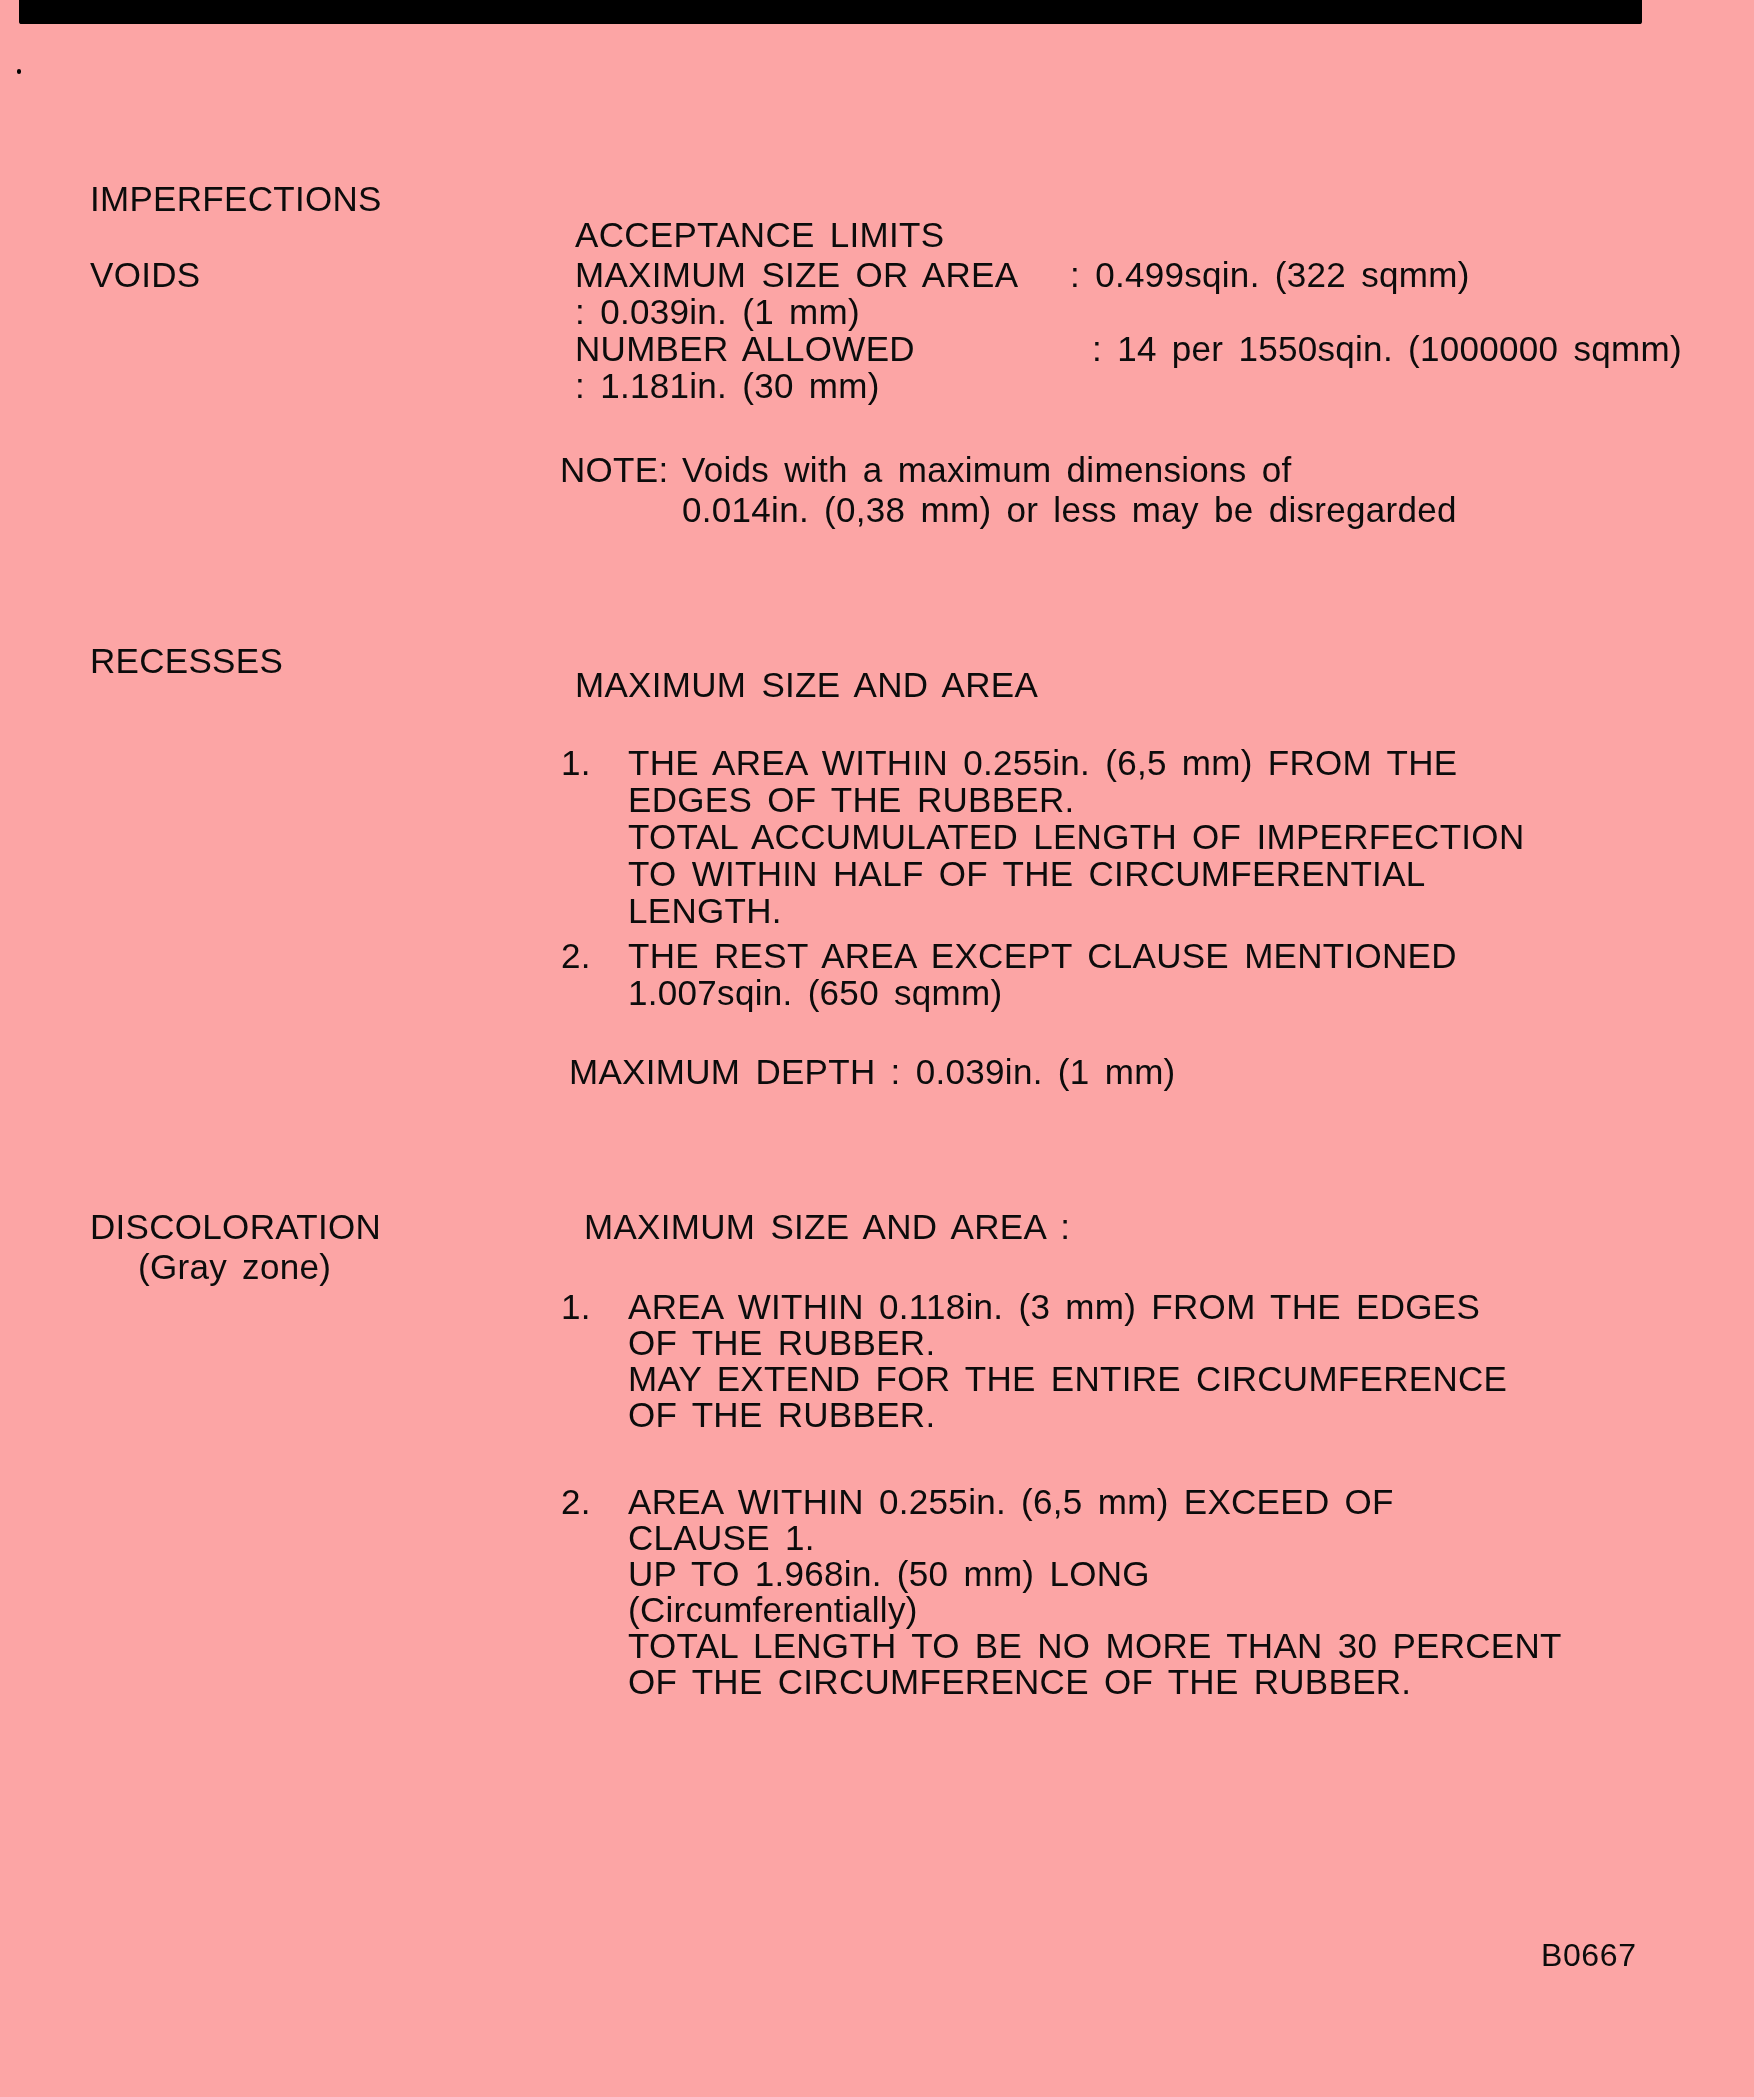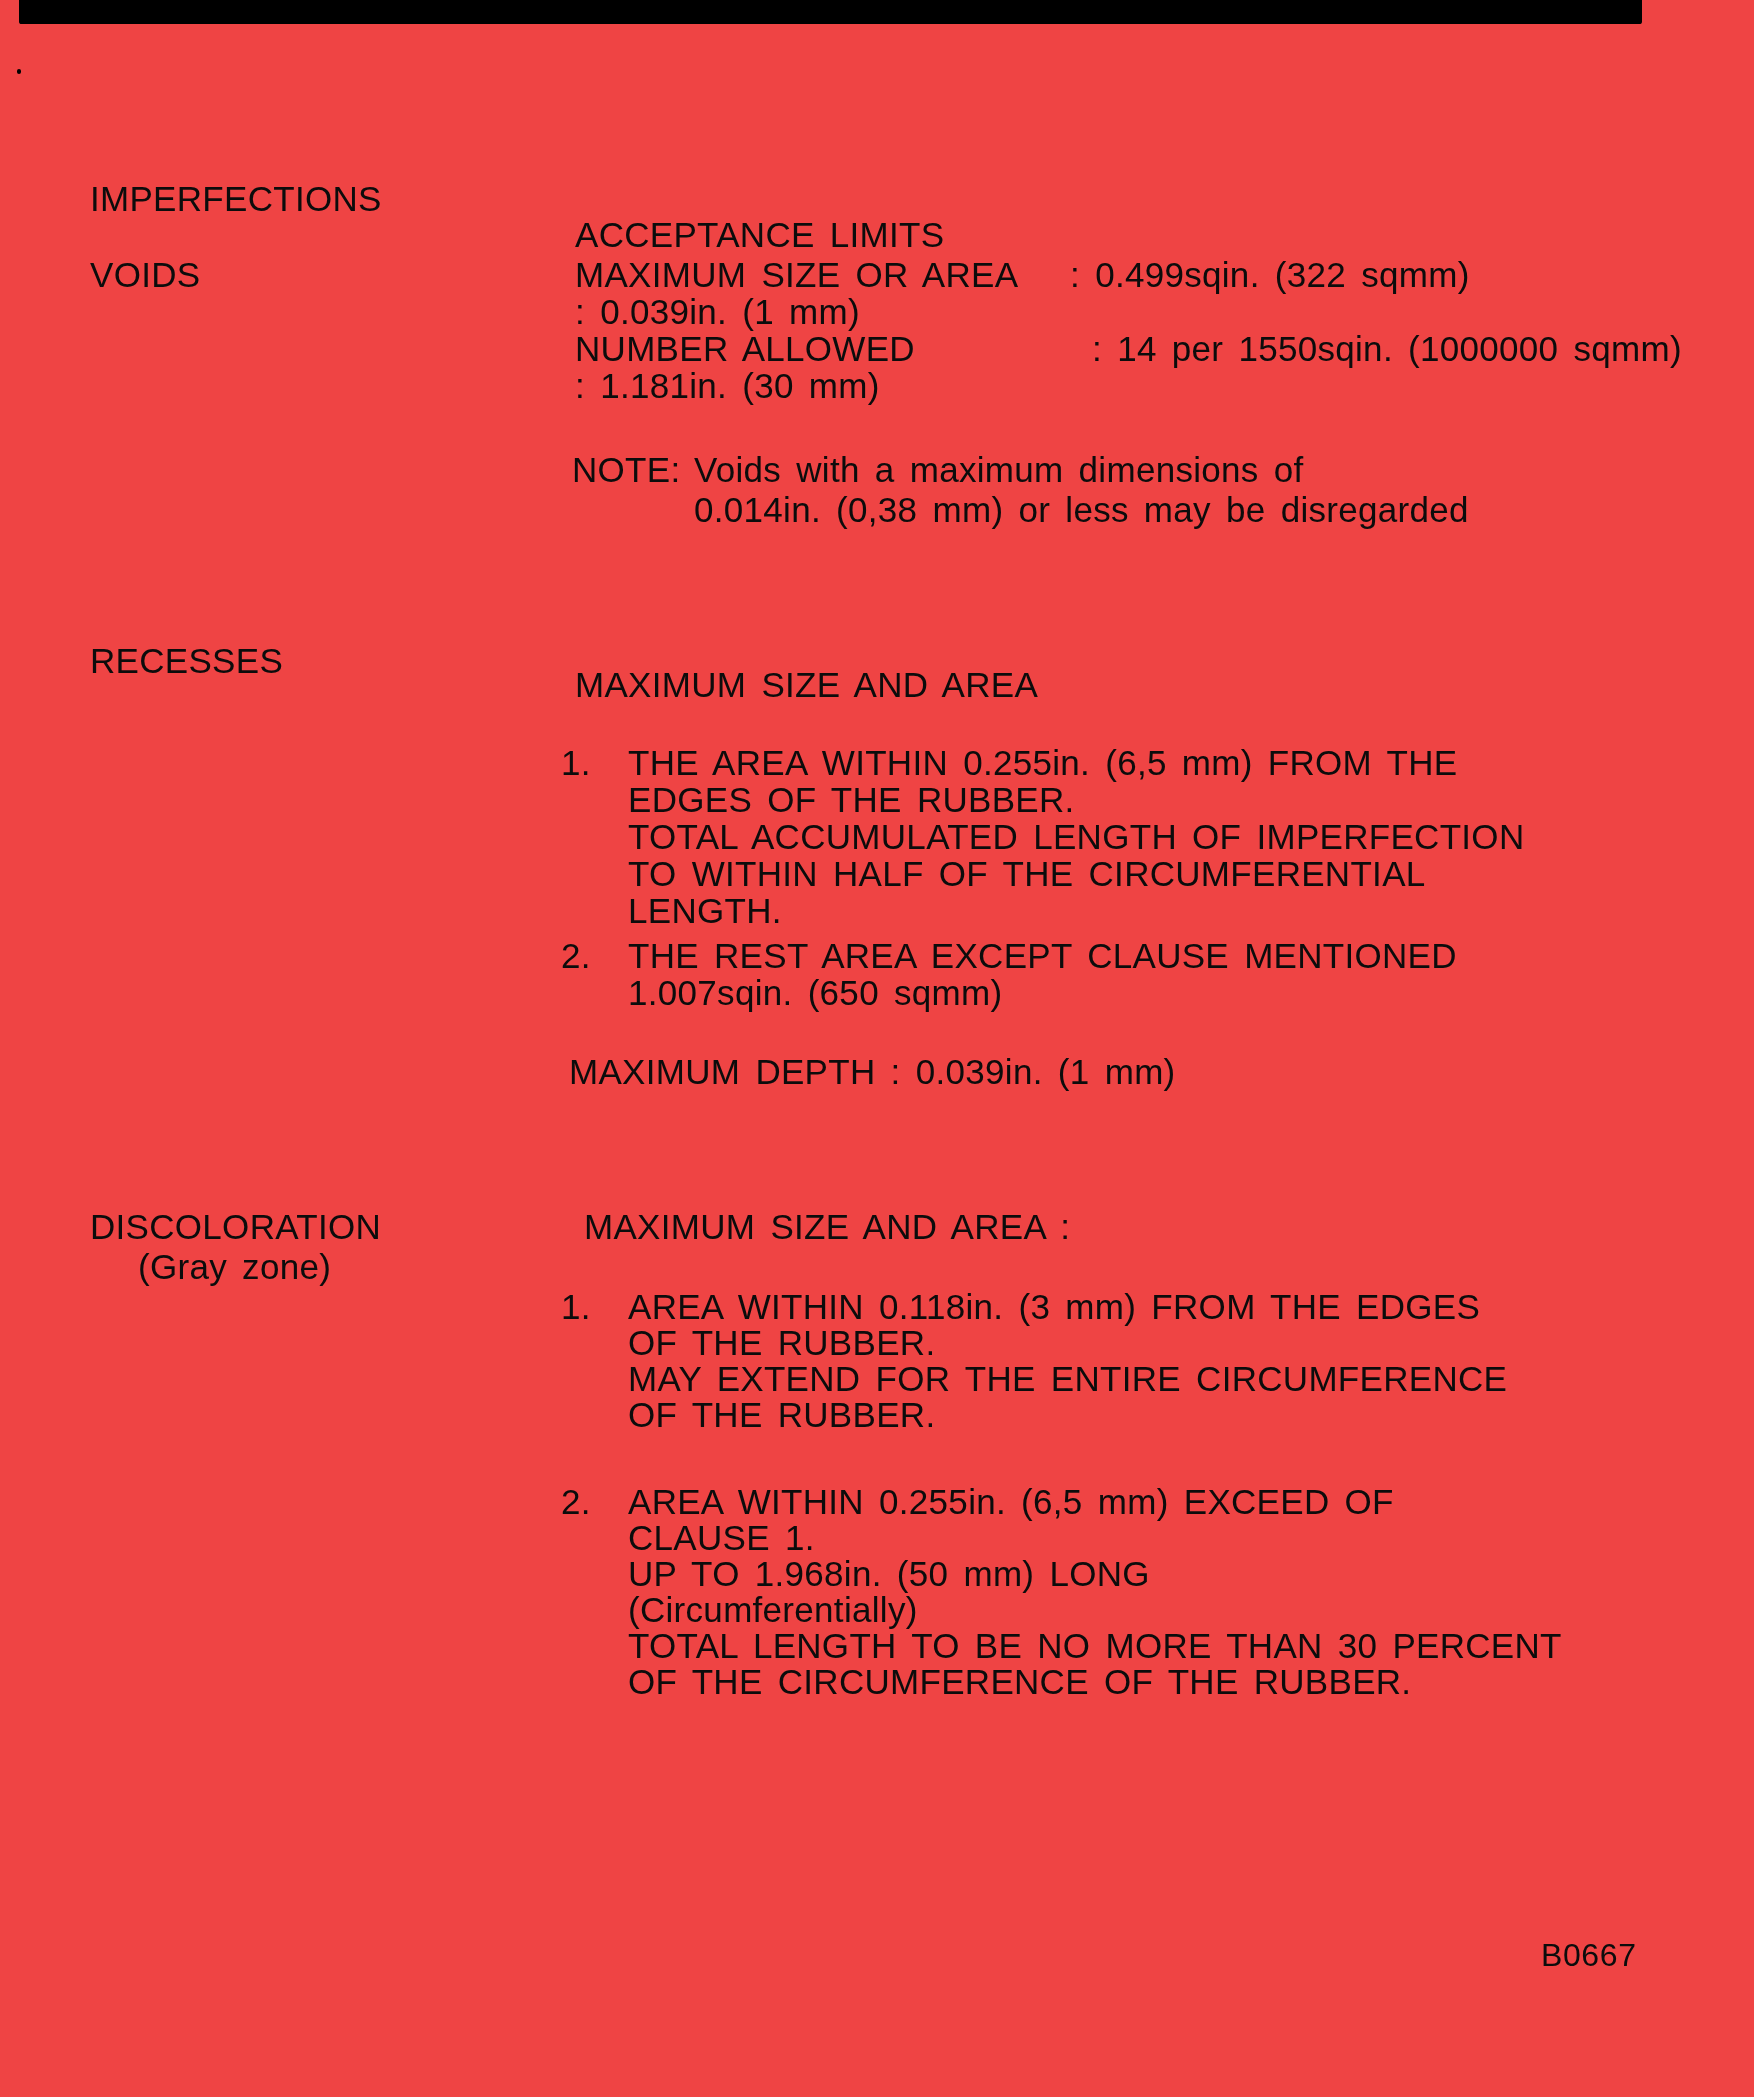--- a/index.html
+++ b/index.html
@@ -4,21 +4,21 @@
 <style>
   html, body {
     margin: 0;
     padding: 0;
     background: #ffffff;
   }
   .doc {
     position: relative;
     width: 1755px;
     height: 2097px;
-    background: #ef4444;
+    background: #fca5a5;
     overflow: hidden;
     font-family: "Liberation Sans", sans-serif;
     color: #0c0c0c;
   }
   .txt {
     font-size: 35px;
     line-height: 37px;
     letter-spacing: 0.3px;
     word-spacing: 5.1px;
     white-space: nowrap;
@@ -84,21 +84,21 @@
     </div>
     <div class="kv-row">
       <span class="kv-label w2">NUMBER ALLOWED</span>
       <span class="kv-value">: 14 per 1550sqin. (1000000 sqmm)</span>
     </div>
     <div class="kv-row">
       <span class="kv-value">: 1.181in. (30 mm)</span>
     </div>
   </div>
 
-  <div class="abs txt note" style="left:572px; top:450px; line-height:40px;justify-content:space-between;">
+  <div class="abs txt note" style="left:560px; top:450px; line-height:40px;justify-content:space-between;">
     <span class="note-label">NOTE:</span>
     <span class="note-body">
       <div>Voids with a maximum dimensions of</div>
       <div>0.014in. (0,38 mm) or less may be disregarded</div>
     </span>
   </div>
 
   <div class="abs txt" style="left:90px; top:642px;">RECESSES</div>
   <div class="abs txt" style="left:575px; top:666px;">MAXIMUM SIZE AND AREA</div>
 

